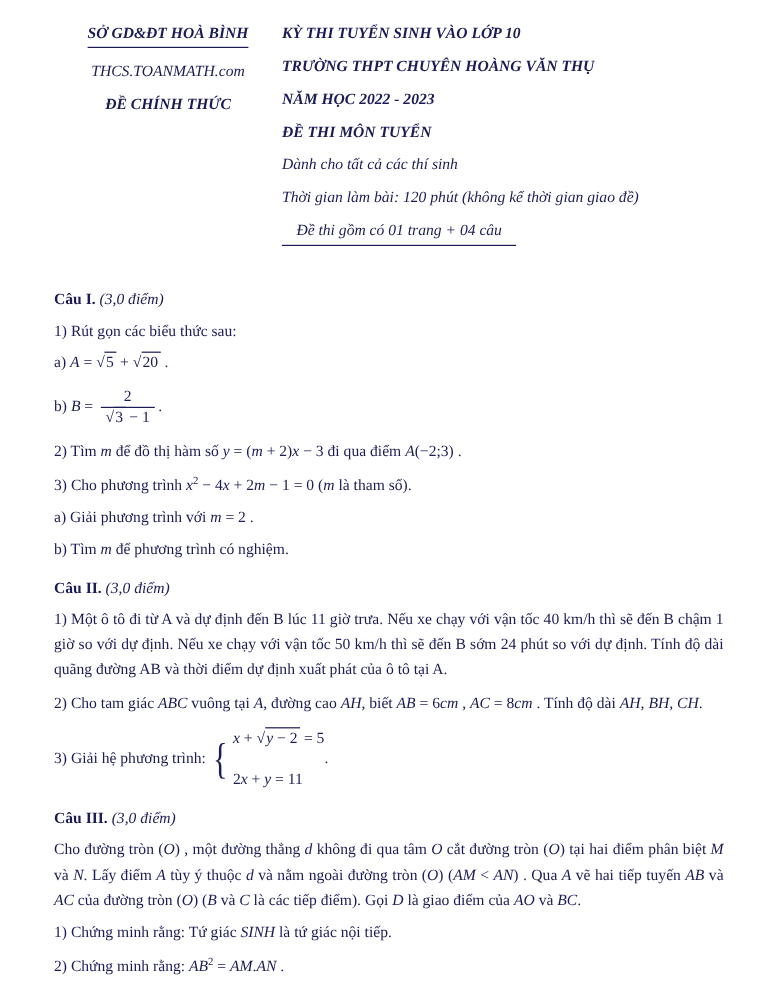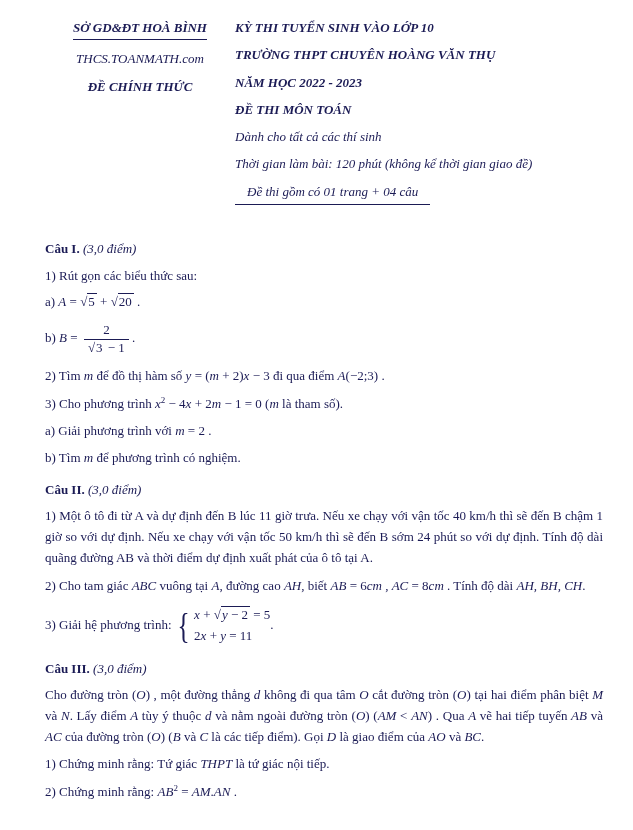--- a/index.html
+++ b/index.html
@@ -38,38 +38,38 @@
   
   .frac { display:inline-block; vertical-align:middle; text-align:center; margin:0 3px; }
   .frac .num, .frac .den { display:block; padding:0 4px; line-height:1.3; }
   .frac .den { border-top:1.2px solid var(--ink); }
   .frac-line { margin:10px 0; }
 
   
   .sys-line { margin:10px 0; }
   .system { display:inline-flex; align-items:center; vertical-align:middle; }
   .brace { font-size:36px; font-weight:300; line-height:0.9; transform:scaleX(0.7); display:inline-block; }
-  .sys-eqs { display:inline-flex; flex-direction:column; gap:3px; text-align:left; padding-left:2px; }
+  .sys-eqs { display:inline-flex; flex-direction:column; gap:16px; text-align:left; padding-left:2px; }
 </style>
 </head>
 <body>
 
 <div class="page">
 
   <div class="header">
     <div class="h-left">
       <div class="h-line bold"><span class="u-line">SỞ GD&amp;ĐT HOÀ BÌNH</span></div>
       <div class="h-line">THCS.TOANMATH.com</div>
       <div class="h-line bold">ĐỀ CHÍNH THỨC</div>
     </div>
     <div class="h-right">
       <div class="h-line bold">KỲ THI TUYỂN SINH VÀO LỚP 10</div>
       <div class="h-line bold">TRƯỜNG THPT CHUYÊN HOÀNG VĂN THỤ</div>
       <div class="h-line bold">NĂM HỌC 2022 - 2023</div>
-      <div class="h-line bold">ĐỀ THI MÔN TOÁN</div>
+      <div class="h-line bold">ĐỀ THI MÔN TUYỂN</div>
       <div class="h-line italic">Dành cho tất cả các thí sinh</div>
       <div class="h-line">Thời gian làm bài: 120 phút (không kể thời gian giao đề)</div>
       <div class="h-line"><span class="pages-line">Đề thi gồm có 01 trang + 04 câu</span></div>
     </div>
   </div>
 
   <div class="body-content">
 
     <p class="line heading">
       <span class="bold">Câu I.</span>
@@ -97,17 +97,17 @@
             <span class="sys-eq">2<span class="mi">x</span> + <span class="mi">y</span> = 11</span>
           </span>
         </span><span>.</span>
     </p>
 
     <p class="line heading">
       <span class="bold">Câu III.</span>
       <span class="italic">(3,0 điểm)</span>
     </p>
     <p class="para">Cho đường tròn (<span class="mi">O</span>) , một đường thẳng <span class="mi">d</span> không đi qua tâm <span class="mi">O</span> cắt đường tròn (<span class="mi">O</span>)  tại hai điểm phân biệt <span class="mi">M</span> và <span class="mi">N</span>. Lấy điểm <span class="mi">A</span> tùy ý thuộc <span class="mi">d</span> và nằm ngoài đường tròn (<span class="mi">O</span>)  (<span class="mi">AM</span> &lt; <span class="mi">AN</span>) . Qua <span class="mi">A</span> vẽ hai tiếp tuyến <span class="mi">AB</span> và <span class="mi">AC</span> của đường tròn (<span class="mi">O</span>) (<span class="mi">B</span> và <span class="mi">C</span> là các tiếp điểm). Gọi <span class="mi">D</span> là giao điểm của <span class="mi">AO</span> và <span class="mi">BC</span>.</p>
-    <p class="line">1) Chứng minh rằng: Tứ giác <span class="mi">THPT</span> là tứ giác nội tiếp.</p>
+    <p class="line">1) Chứng minh rằng: Tứ giác <span class="mi">SINH</span> là tứ giác nội tiếp.</p>
     <p class="line">2) Chứng minh rằng:  <span class="mi">AB</span><span class="msup">2</span> = <span class="mi">AM</span>.<span class="mi">AN</span> .</p>
 
   </div>
 </div>
 
 </body></html>

